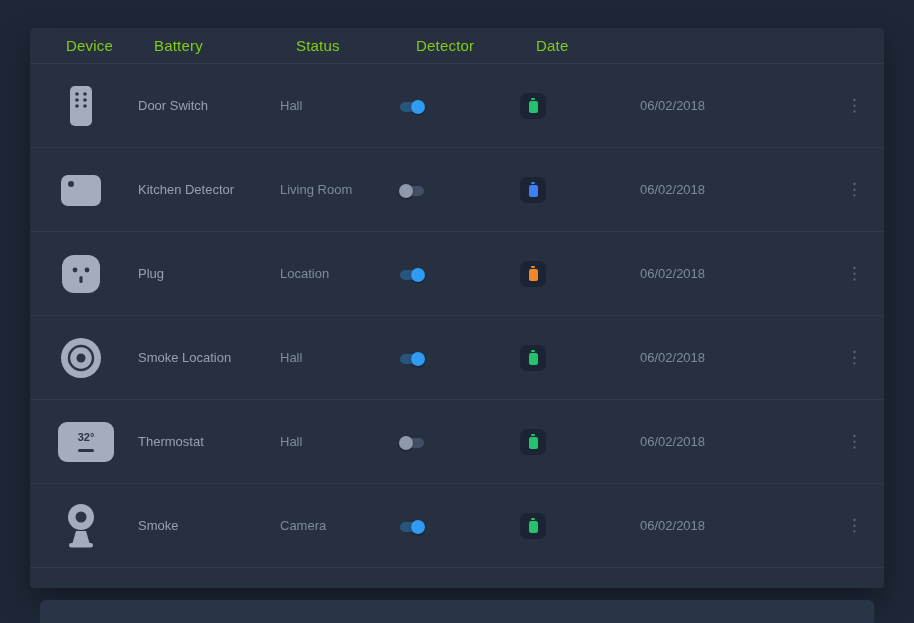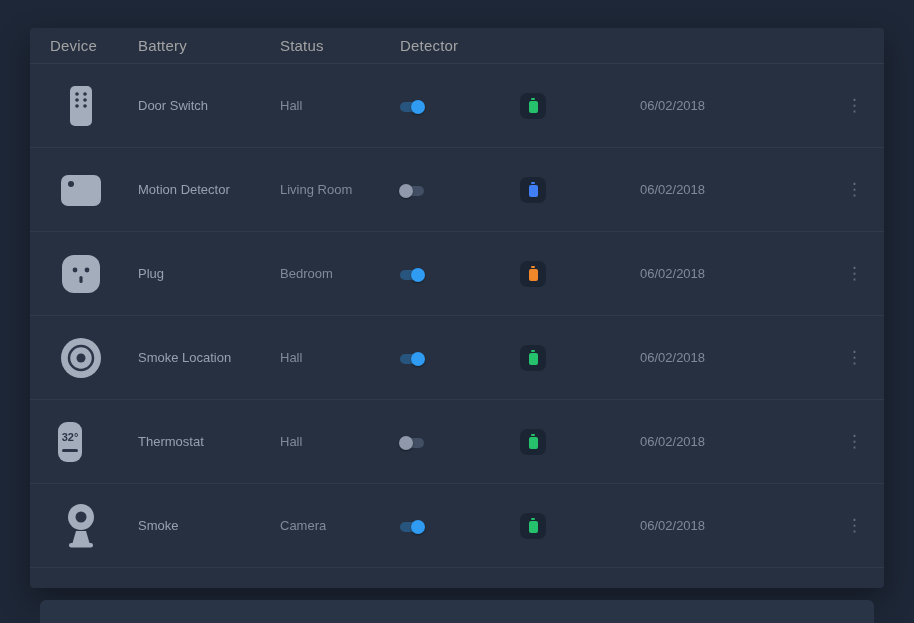--- a/index.html
+++ b/index.html
@@ -20,34 +20,34 @@
     display:grid;
     grid-template-columns:88px 142px 120px 120px 120px 200px 1fr;
     align-items:center;
     padding:0 24px 0 20px;
   }
   .thead {
     height:36px;
     border-bottom:1px solid rgba(255,255,255,.055);
   }
   .th {
-    color:#a3a3a3; font-size:15px; font-weight:400; letter-spacing:.2px;
+    color:#84cc16; font-size:15px; font-weight:400; letter-spacing:.2px;margin-left:16px;
   }
   .row {
     height:84px;
     border-bottom:1px solid rgba(255,255,255,.05);
   }
   .cell { font-size:13px; color:#7f8a9c; }
   .cell.name { color:#96a0b1; }
   .icon-cell { display:flex; justify-content:flex-start; padding-left:8px; }
   .device-icon { display:inline-flex; align-items:center; justify-content:center; width:46px; height:46px; }
 
   
   .thermo {
-    width:24px; height:40px; background:#a4adbc; border-radius:9px;
+    width:56px; height:40px; background:#a4adbc; border-radius:9px;
     display:inline-flex; flex-direction:column; align-items:center; justify-content:center;
   }
   .thermo-temp { font-size:11px; font-weight:bold; color:#2b3547; line-height:1; }
   .thermo-line { width:16px; height:3px; background:#2b3547; border-radius:2px; margin-top:6px; }
 
   
   .toggle {
     display:inline-block; position:relative;
     width:24px; height:10px; border-radius:5px;
     background:#414e63; cursor:pointer; vertical-align:middle;
@@ -96,20 +96,21 @@
 </head>
 <body>
 
 <div class="panel">
 
   <div class="grid-row thead">
     <div class="th">Device</div>
     <div class="th">Battery</div>
     <div class="th">Status</div>
     <div class="th">Detector</div>
+    <div class="th">Date</div>
     <div class="th"></div>
   </div>
 
   <div class="grid-row row">
     <div class="cell icon-cell">
       <span class="device-icon">
         <svg width="30" height="44" viewBox="0 0 30 44">
           <rect x="4" y="2" width="22" height="40" rx="5" fill="#a4adbc"></rect>
           <circle cx="11" cy="10" r="1.8" fill="#2b3547"></circle>
             <circle cx="19" cy="10" r="1.8" fill="#2b3547"></circle>
@@ -138,21 +139,21 @@
 
   <div class="grid-row row">
     <div class="cell icon-cell">
       <span class="device-icon">
         <svg width="44" height="38" viewBox="0 0 44 38">
           <rect x="2" y="4" width="40" height="31" rx="7" fill="#a4adbc"></rect>
           <circle cx="12" cy="13" r="3" fill="#2b3547"></circle>
         </svg>
       </span>
     </div>
-    <div class="cell name">Motion Detector</div>
+    <div class="cell name">Kitchen Detector</div>
     <div class="cell">Living Room</div>
     <div class="cell">
       <span class="toggle" data-state="off"><span class="knob"></span></span>
     </div>
     <div class="cell">
       <span class="battery-chip" data-color="blue">
           <span class="battery-glyph"></span>
         </span>
     </div>
     <div class="cell">06/02/2018</div>
@@ -166,21 +167,21 @@
       <span class="device-icon">
         <svg width="40" height="40" viewBox="0 0 40 40">
           <rect x="1" y="1" width="38" height="38" rx="12" fill="#a4adbc"></rect>
           <circle cx="14" cy="16" r="2.4" fill="#2b3547"></circle>
           <circle cx="26" cy="16" r="2.4" fill="#2b3547"></circle>
           <rect x="18.4" y="22" width="3.2" height="7" rx="1.6" fill="#2b3547"></rect>
         </svg>
       </span>
     </div>
     <div class="cell name">Plug</div>
-    <div class="cell">Bedroom</div>
+    <div class="cell">Location</div>
     <div class="cell">
       <span class="toggle" data-state="on"><span class="knob"></span></span>
     </div>
     <div class="cell">
       <span class="battery-chip" data-color="orange">
           <span class="battery-glyph"></span>
         </span>
     </div>
     <div class="cell">06/02/2018</div>
     <div class="cell kebab-cell">

